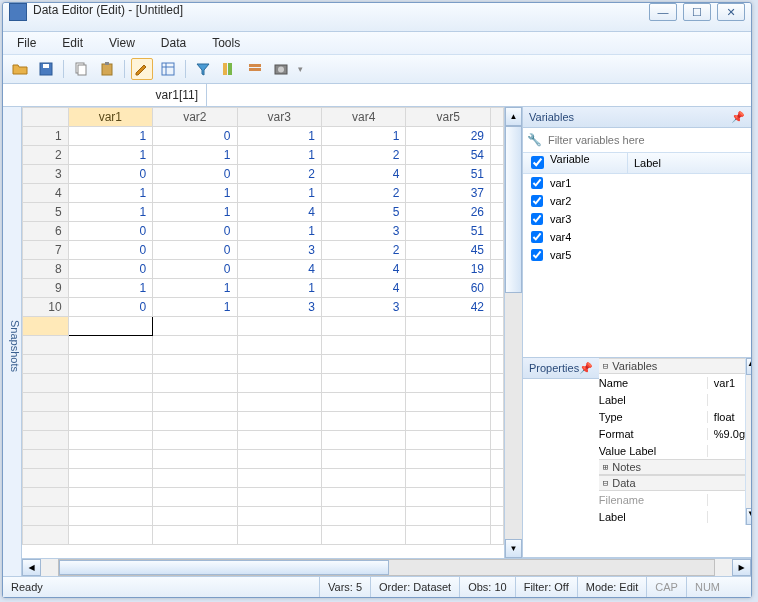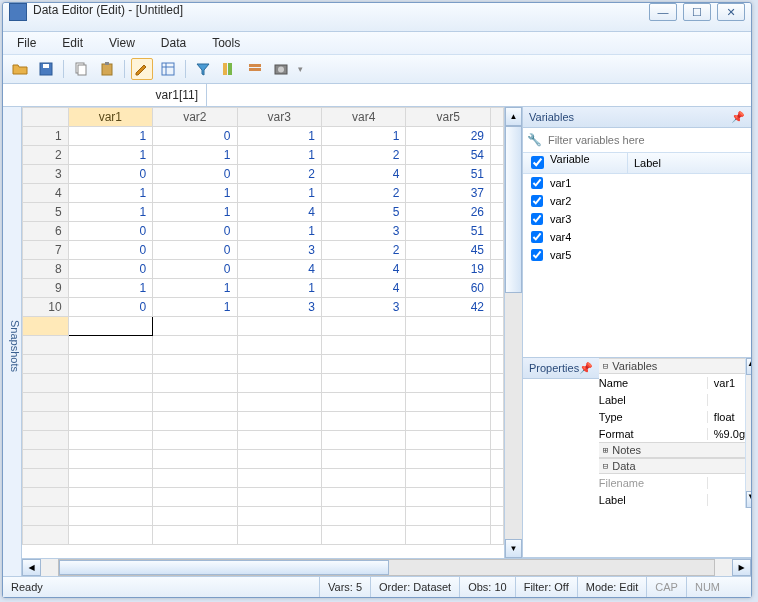--- a/index.html
+++ b/index.html
@@ -452,20 +452,24 @@
                       <div class="v"></div>
                     </div>
                   <div class="prop-row">
                       <div class="k">Type</div>
                       <div class="v">float</div>
                     </div>
                   <div class="prop-row">
                       <div class="k">Format</div>
                       <div class="v">%9.0g</div>
                     </div>
+                  <div class="prop-row">
+                      <div class="k">Value Label</div>
+                      <div class="v"></div>
+                    </div>
                   <div class="prop-group">
                       <span class="box">⊞</span>
                       <span>Notes</span>
                     </div>
                   <div class="prop-group">
                       <span class="box">⊟</span>
                       <span>Data</span>
                     </div>
                   <div class="prop-row" style="color:#999">
                       <div class="k">Filename</div>

